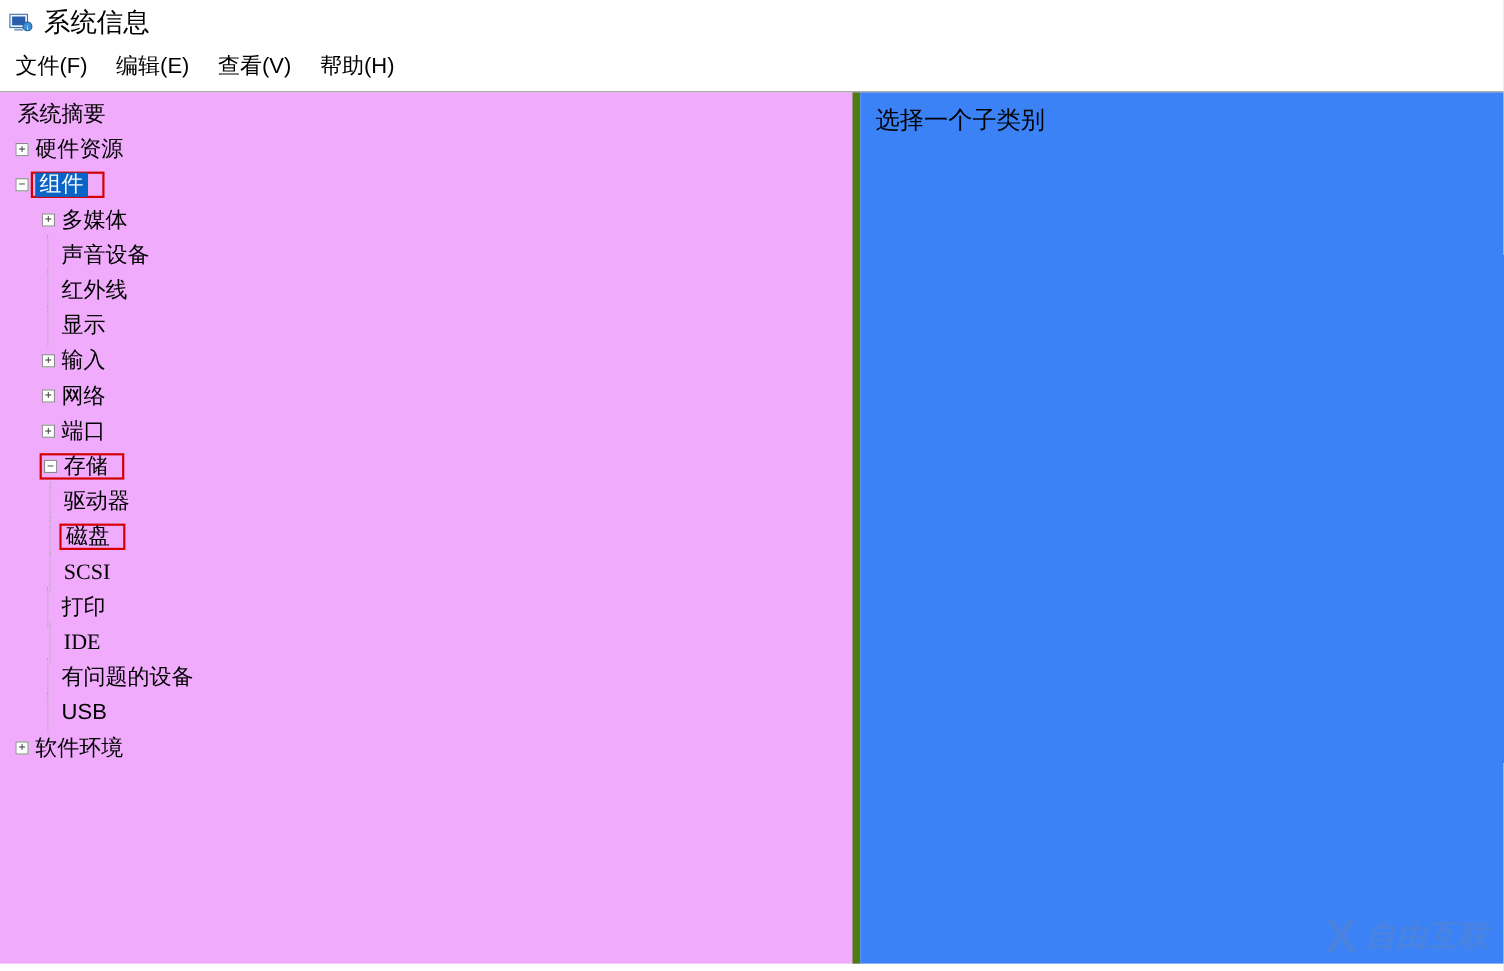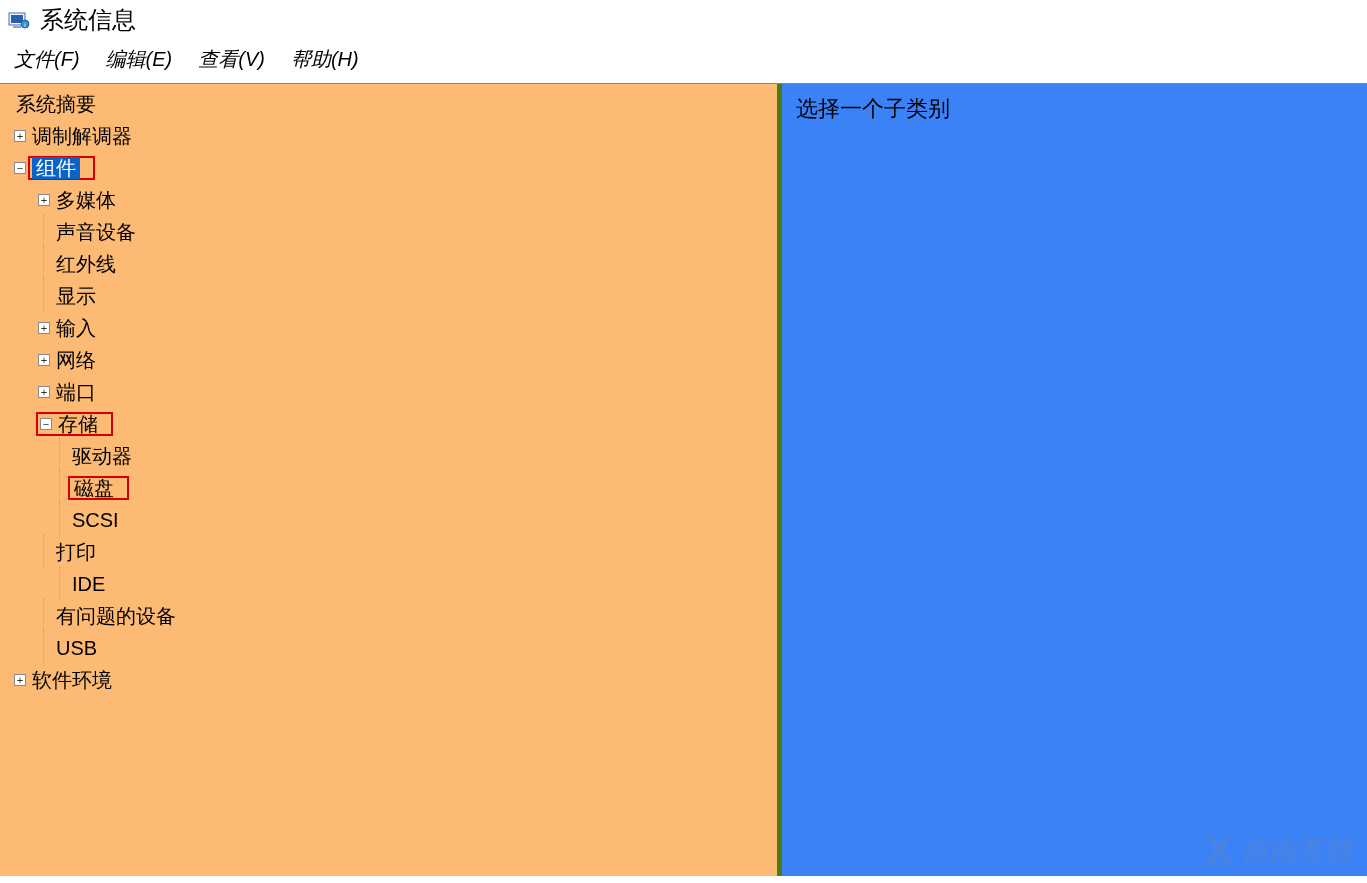--- a/index.html
+++ b/index.html
@@ -30,51 +30,50 @@
   }
   .menubar {
     display: flex;
     align-items: center;
     gap: 26px;
     padding: 6px 14px 10px 14px;
     font-size: 20px;
   }
   .menubar .menuitem {
     cursor: default;
-    font-style: italic;
   }
   .content {
     display: flex;
     height: calc(100% - 90px);
     border-top: 1px solid #888;
   }
   .leftpane {
     width: 782px;
-    background: #fdba74;
-    border-right: 5px solid #4d7c0f;
+    background: #f0abfc;
+    border-right: 7px solid #4d7c0f;
     padding: 4px 0 0 0;
     font-size: 20px;
     line-height: 1.0;
   }
   .rightpane {
     flex: 1;
     background: #3b82f6;
     padding: 10px 14px;
     font-size: 22px;
   }
   .tree-row {
     display: flex;
     align-items: center;
     height: 32px;
     white-space: nowrap;
   }
   .indent0 { padding-left: 14px; }
   .indent1 { padding-left: 14px; }
   .indent2 { padding-left: 38px; }
-  .indent3 { padding-left: 54px; }
+  .indent3 { padding-left: 40px; font-family: Liberation Serif, serif; }
 
   .toggle {
     width: 12px;
     height: 12px;
     border: 1px solid #8a8a8a;
     margin-right: 4px;
     display: inline-flex;
     align-items: center;
     justify-content: center;
     font-size: 11px;
@@ -155,21 +154,21 @@
 <div class="content">
 
   <div class="leftpane">
 
     <div class="tree-row indent0">
       <span class="label">系统摘要</span>
     </div>
 
     <div class="tree-row indent1">
       <span class="toggle">+</span>
-      <span class="label">调制解调器</span>
+      <span class="label">硬件资源</span>
     </div>
 
     <div class="tree-row indent1">
       <span class="toggle">−</span>
       <span class="hl-red">
         <span class="sel">组件</span>&nbsp;&nbsp;
       </span>
     </div>
 
     <div class="tree-row indent2">

